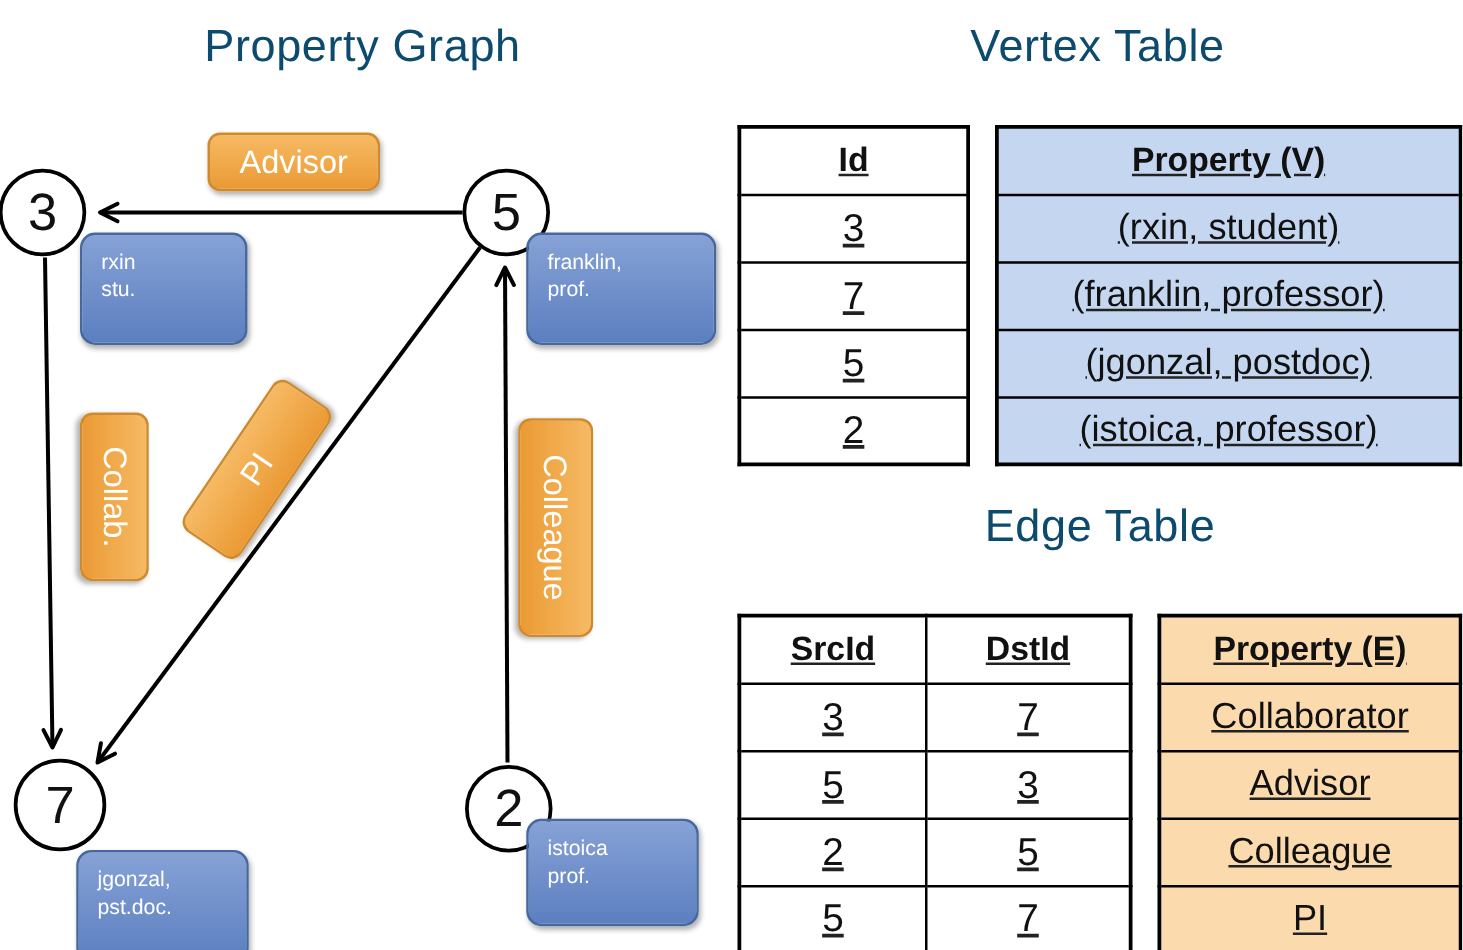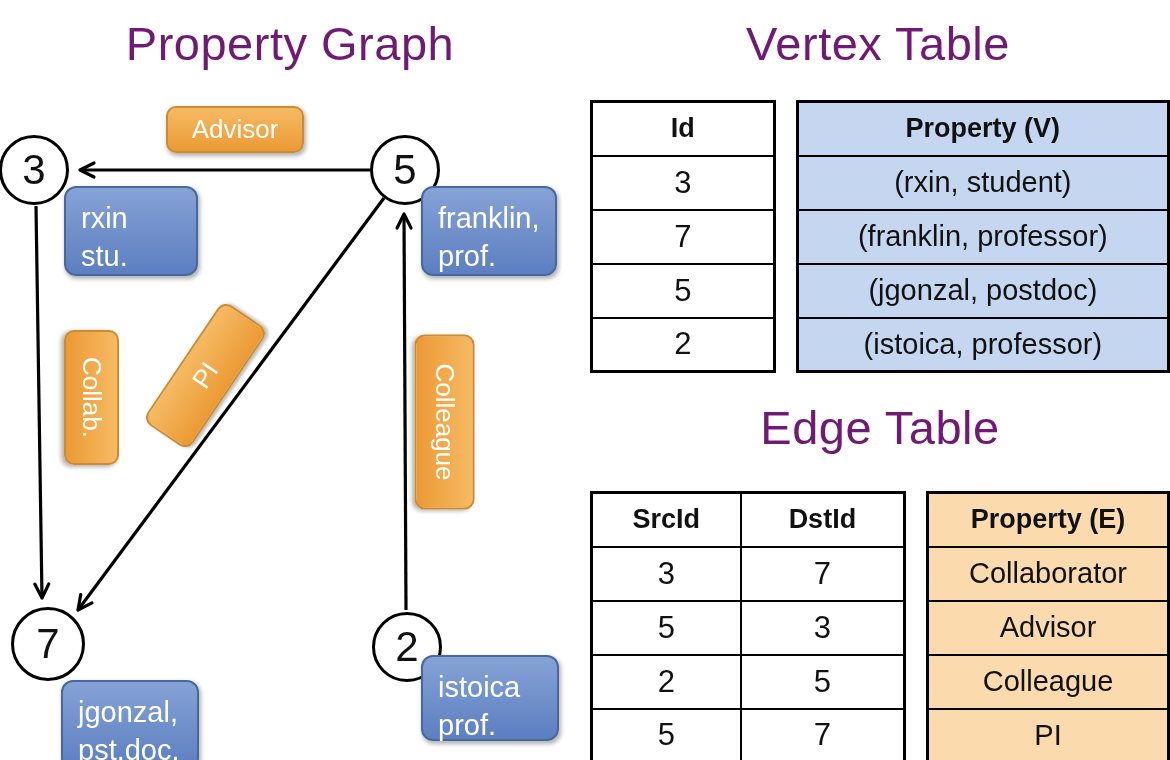--- a/index.html
+++ b/index.html
@@ -8,23 +8,23 @@
     position: relative;
     width: 1170px;
     height: 760px;
     background: #ffffff;
     overflow: hidden;
     font-family: "Liberation Sans", sans-serif;
     color: #222;
   }
   .big-title {
     position: absolute;
-    font-size: 47px;
+    font-size: 36px;
     font-weight: 400;
-    color: #701a75;
+    color: #0c4a6e;
     text-align: center;
     letter-spacing: 0.5px;
     white-space: nowrap;
   }
   #graph-title { left: 0px; top: 16px; width: 580px; }
   #vertex-title { left: 588px; top: 16px; width: 580px; }
   #edge-title   { left: 590px; top: 400px; width: 580px; }
 
   
   .edges-svg { position: absolute; left: 0; top: 0; pointer-events: none; }
@@ -44,48 +44,48 @@
   #node-7 { left: 11px;  top: 607px; width: 74px; height: 74px; }
   #node-2 { left: 372px; top: 612px; }
 
   .vbox {
     position: absolute;
     border-radius: 12px;
     background: linear-gradient(#86a2d6, #5c7fc0);
     border: 2px solid #46689f;
     box-shadow: 1.5px 2.5px 4px rgba(0,0,0,0.3);
     color: #fff;
-    font-size: 29px;
+    font-size: 17px;
     line-height: 1.32;
     padding: 11px 8px 0 15px;
     z-index: 3;
   }
   #vbox-3 { left: 64px;  top: 186px; width: 134px; height: 90px; }
-  #vbox-5 { left: 421px; top: 186px; width: 136px; height: 90px; }
+  #vbox-5 { left: 421px; top: 186px; width: 152px; height: 90px; }
   #vbox-7 { left: 61px;  top: 680px; width: 138px; height: 90px; }
   #vbox-2 { left: 421px; top: 655px; width: 138px; height: 86px; }
 
   .ebox {
     position: absolute;
     border-radius: 10px;
     background: linear-gradient(#f6ba64, #eb9a34);
     border: 2px solid #cf8a2e;
     box-shadow: 1.5px 2.5px 4px rgba(0,0,0,0.3);
     color: #fff;
     font-size: 26px;
     display: flex; align-items: center; justify-content: center;
     z-index: 2;
   }
   #ebox-advisor   { left: 166px; top: 106px; width: 138px; height: 47px; }
   #ebox-collab    { left: 24px;  top: 370px; width: 135px; height: 55px; transform: rotate(90deg); }
   #ebox-pi        { left: 133px; top: 348px; width: 145px; height: 55px; transform: rotate(-56deg); }
   #ebox-colleague { left: 357px; top: 392px; width: 175px; height: 60px; transform: rotate(90deg); }
 
   
-  .table-flex { position: absolute; display: flex; gap: 20px; }
+  .table-flex { position: absolute; display: flex; gap: 20px; text-decoration: underline; }
   #vertex-table { left: 590px; top: 100px; }
   #edge-table   { left: 590px; top: 491px; }
   .dtable { border-collapse: collapse; border: 3px solid #000; }
   .dtable td {
     border: 2px solid #000;
     text-align: center;
     vertical-align: middle;
     padding: 0 6px;
     font-size: 29px;
     color: #111;

